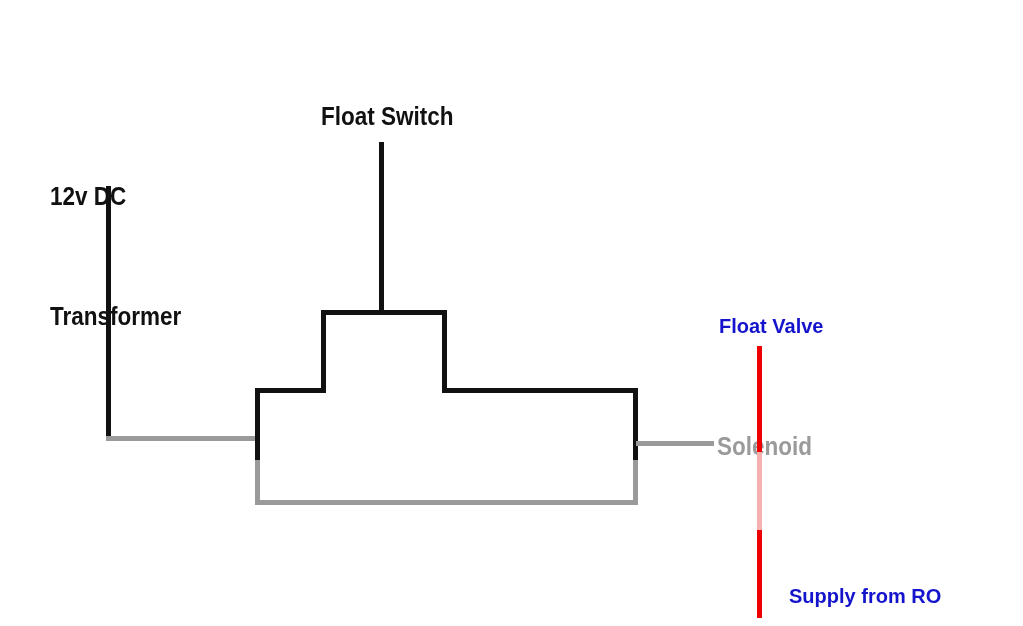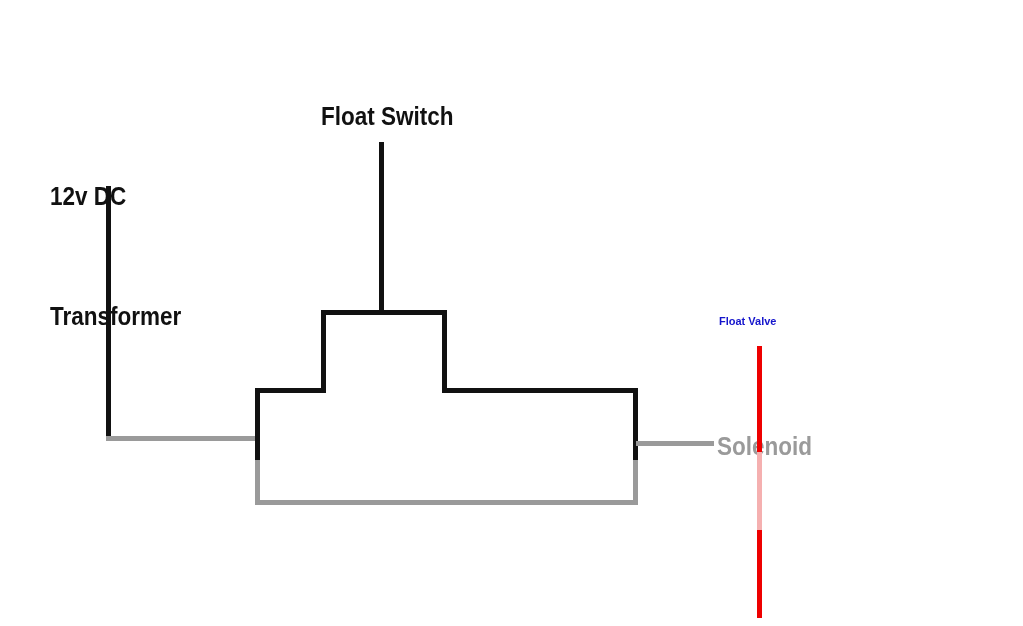--- a/index.html
+++ b/index.html
@@ -25,21 +25,21 @@
     font-size: 25px;
     line-height: 40px;
     letter-spacing: 0px;
     color: var(--label-black, #111111);
     transform: scaleX(0.9);
   }
   .label.big.gray {
     color: var(--label-gray, #9a9a9a);
   }
   .label.small-blue {
-    font-size: 11px;
+    font-size: 20px;
     color: var(--label-blue, #1414cc);
   }
   .wire {
     position: absolute;
   }
   .wire.black { background: var(--wire-black, #111111); }
   .wire.gray  { background: var(--wire-gray, #9a9a9a); }
   .wire.red   { background: var(--valve-red, #ee0000); }
   .wire.pink  { background: var(--valve-red-faded, #f5aaaa); }
 </style>
@@ -52,20 +52,21 @@
     <div>12v DC</div>
     <div>Transformer</div>
   </div>
 
   <div class="label big" style="left:321px; top:96px;">Float Switch</div>
 
   <div class="label small-blue" style="left:719px; top:315px;">Float Valve</div>
 
   <div class="label big gray" style="left:717px; top:426px;">Solenoid</div>
 
+  <div class="label small-blue" style="left:789px; top:585px;">Supply from RO</div>
 
   <div class="wire black" style="left:106px; top:186px; width:5px; height:255px;"></div>
   <div class="wire gray" style="left:106px; top:436px; width:152px; height:5px;"></div>
 
   <div class="wire black" style="left:379px; top:142px; width:5px; height:172px;"></div>
 
   <div class="wire black" style="left:321px; top:310px; width:126px; height:5px;"></div>
   <div class="wire black" style="left:321px; top:310px; width:5px; height:82px;"></div>
   <div class="wire black" style="left:442px; top:310px; width:5px; height:82px;"></div>
 

